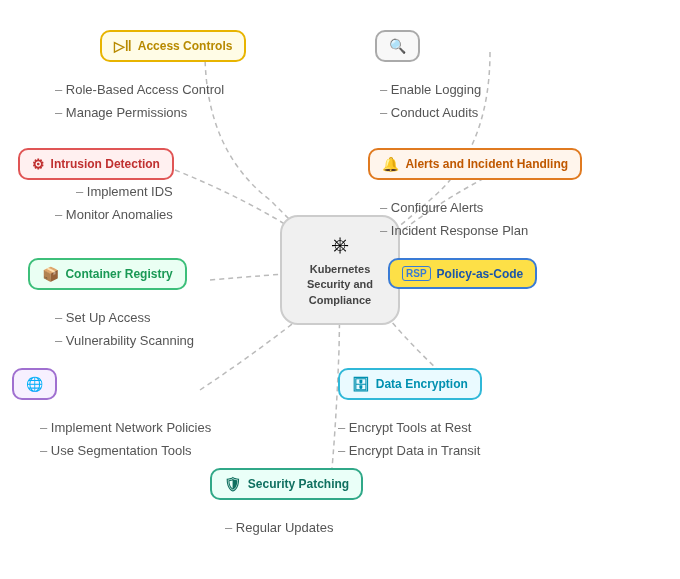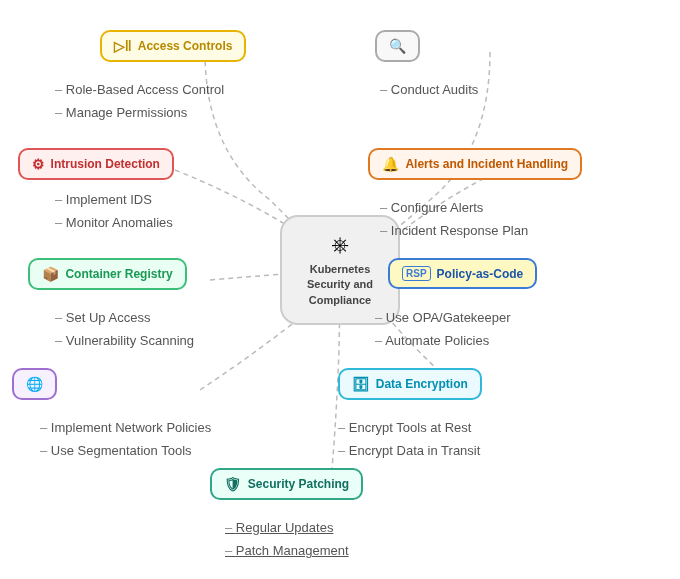--- a/index.html
+++ b/index.html
@@ -80,21 +80,21 @@
       content: '– ';
       color: #888;
     }
     
     .yellow { border: 2px solid #e8b400; color: #b88a00; background: #fffce6; }
     .red { border: 2px solid #e05555; color: #c03030; background: #fff0f0; }
     .green { border: 2px solid #3dbf7a; color: #1a9955; background: #eafff3; }
     .purple { border: 2px solid #a070d0; color: #7040b0; background: #f7f0ff; }
     .gray { border: 2px solid #aaa; color: #666; background: #f8f8f8; }
     .orange { border: 2px solid #e07a20; color: #c05800; background: #fff5ec; }
-    .blue-dark { border: 2px solid #3a7bd5; color: #1a55aa; background: #fef9c3; }
+    .blue-dark { border: 2px solid #3a7bd5; color: #1a55aa; background: #fde047; }
     .blue-light { border: 2px solid #30b8d8; color: #0090b0; background: #eafaff; }
     .teal { border: 2px solid #30a888; color: #107060; background: #eafff8; }
   </style>
 </head>
 <body>
 
 <div class="diagram">
 
   <svg class="connector-svg">
 
@@ -128,28 +128,29 @@
   </div>
   <div class="bullet-group" style="top:78px;left:55px;">
     <div class="bullet-item">Role-Based Access Control</div>
     <div class="bullet-item">Manage Permissions</div>
   </div>
 
   <div class="topic-box gray" style="top:30px;left:375px;">
     <span class="box-icon">🔍</span>
   </div>
   <div class="bullet-group" style="top:78px;left:380px;">
+    <div class="bullet-item">Enable Logging</div>
     <div class="bullet-item">Conduct Audits</div>
   </div>
 
   <div class="topic-box red" style="top:148px;left:18px;">
     <span class="box-icon">⚙</span>
     <span>Intrusion Detection</span>
   </div>
-  <div class="bullet-group" style="top:188px;left:55px;">
+  <div class="bullet-group" style="top:180px;left:55px;text-align:right;">
     <div class="bullet-item">Implement IDS</div>
     <div class="bullet-item">Monitor Anomalies</div>
   </div>
 
   <div class="topic-box orange" style="top:148px;left:368px;">
     <span class="box-icon">🔔</span>
     <span>Alerts and Incident Handling</span>
   </div>
   <div class="bullet-group" style="top:196px;left:380px;">
     <div class="bullet-item">Configure Alerts</div>
@@ -162,24 +163,20 @@
   </div>
   <div class="bullet-group" style="top:306px;left:55px;">
     <div class="bullet-item">Set Up Access</div>
     <div class="bullet-item">Vulnerability Scanning</div>
   </div>
 
   <div class="topic-box blue-dark" style="top:258px;left:388px;">
     <span class="box-icon" style="font-size:10px;font-weight:700;border:1.5px solid #3a7bd5;padding:1px 3px;border-radius:3px;color:#3a7bd5;">RSP</span>
     <span>Policy-as-Code</span>
   </div>
-  <div class="bullet-group" style="top:306px;left:375px;">
-    <div class="bullet-item">Use OPA/Gatekeeper</div>
-    <div class="bullet-item">Automate Policies</div>
-  </div>
 
   <div class="topic-box purple" style="top:368px;left:12px;">
     <span class="box-icon">🌐</span>
   </div>
   <div class="bullet-group" style="top:416px;left:40px;">
     <div class="bullet-item">Implement Network Policies</div>
     <div class="bullet-item">Use Segmentation Tools</div>
   </div>
 
   <div class="topic-box blue-light" style="top:368px;left:338px;">
@@ -188,18 +185,17 @@
   </div>
   <div class="bullet-group" style="top:416px;left:338px;">
     <div class="bullet-item">Encrypt Tools at Rest</div>
     <div class="bullet-item">Encrypt Data in Transit</div>
   </div>
 
   <div class="topic-box teal" style="top:468px;left:210px;">
     <span class="box-icon">🛡</span>
     <span>Security Patching</span>
   </div>
-  <div class="bullet-group" style="top:516px;left:225px;text-decoration:underline;">
+  <div class="bullet-group" style="top:516px;left:225px;">
     <div class="bullet-item">Regular Updates</div>
-    <div class="bullet-item">Patch Management</div>
   </div>
 
 </div>
 
 </body></html>

